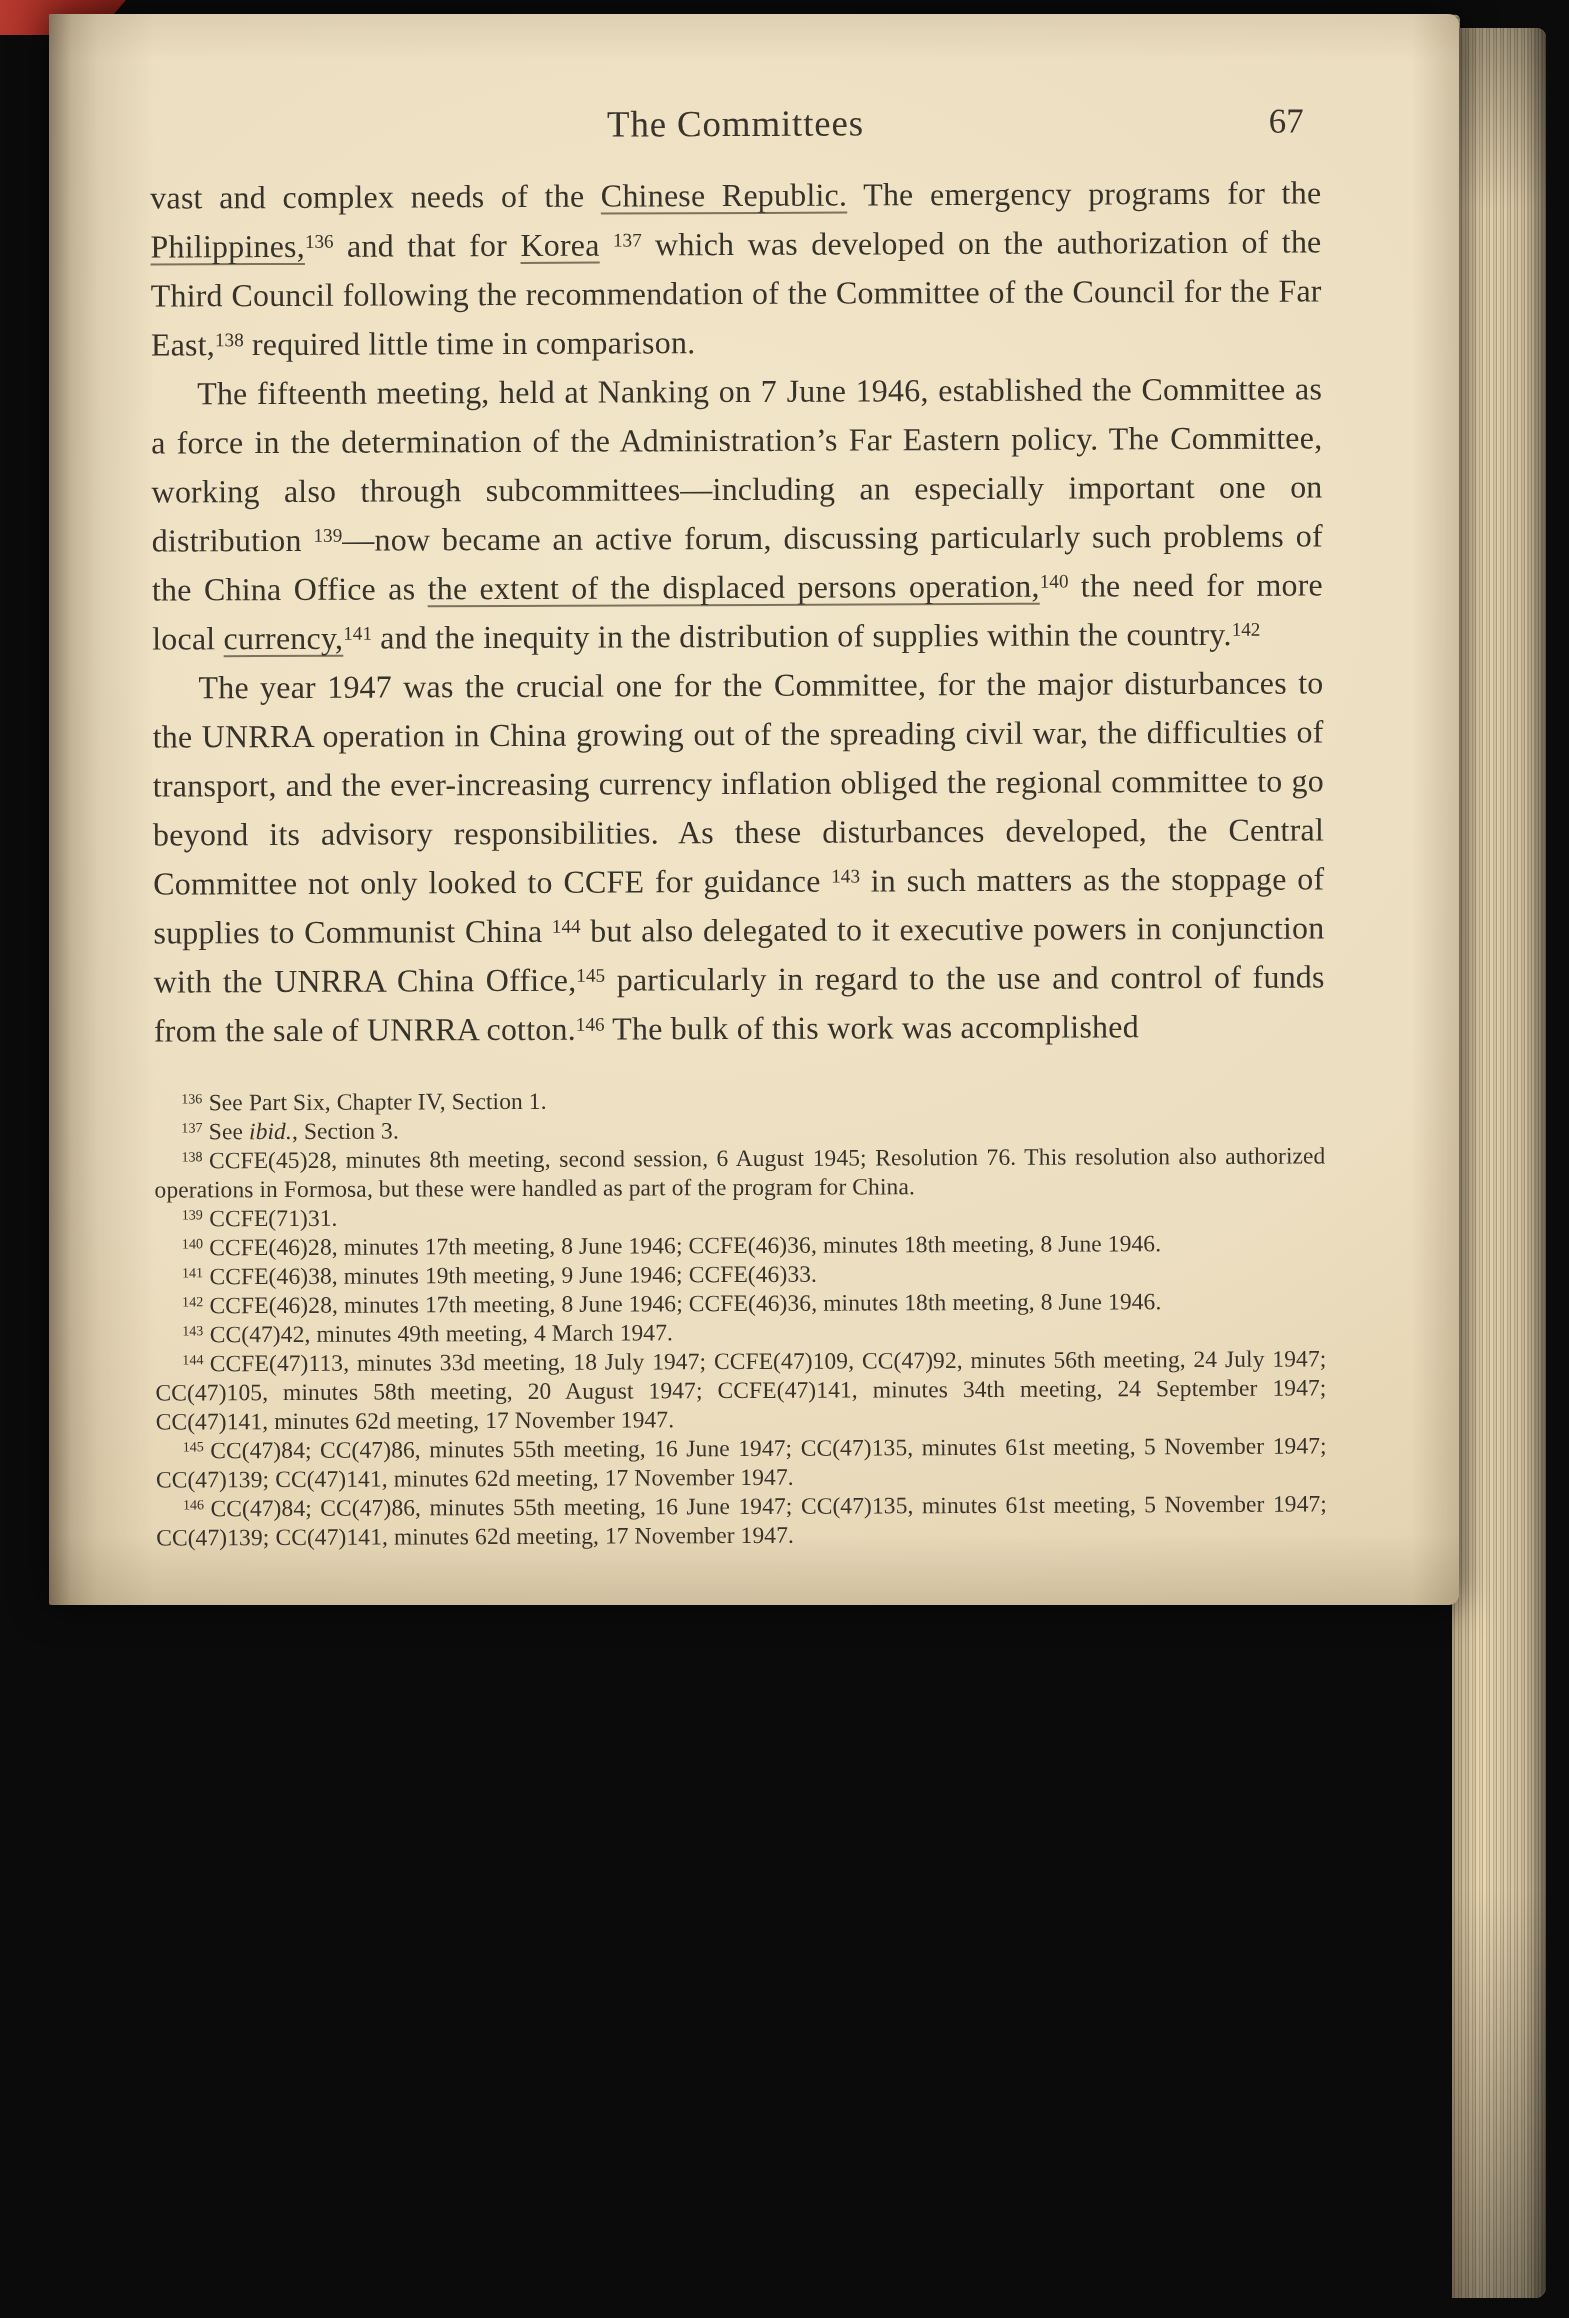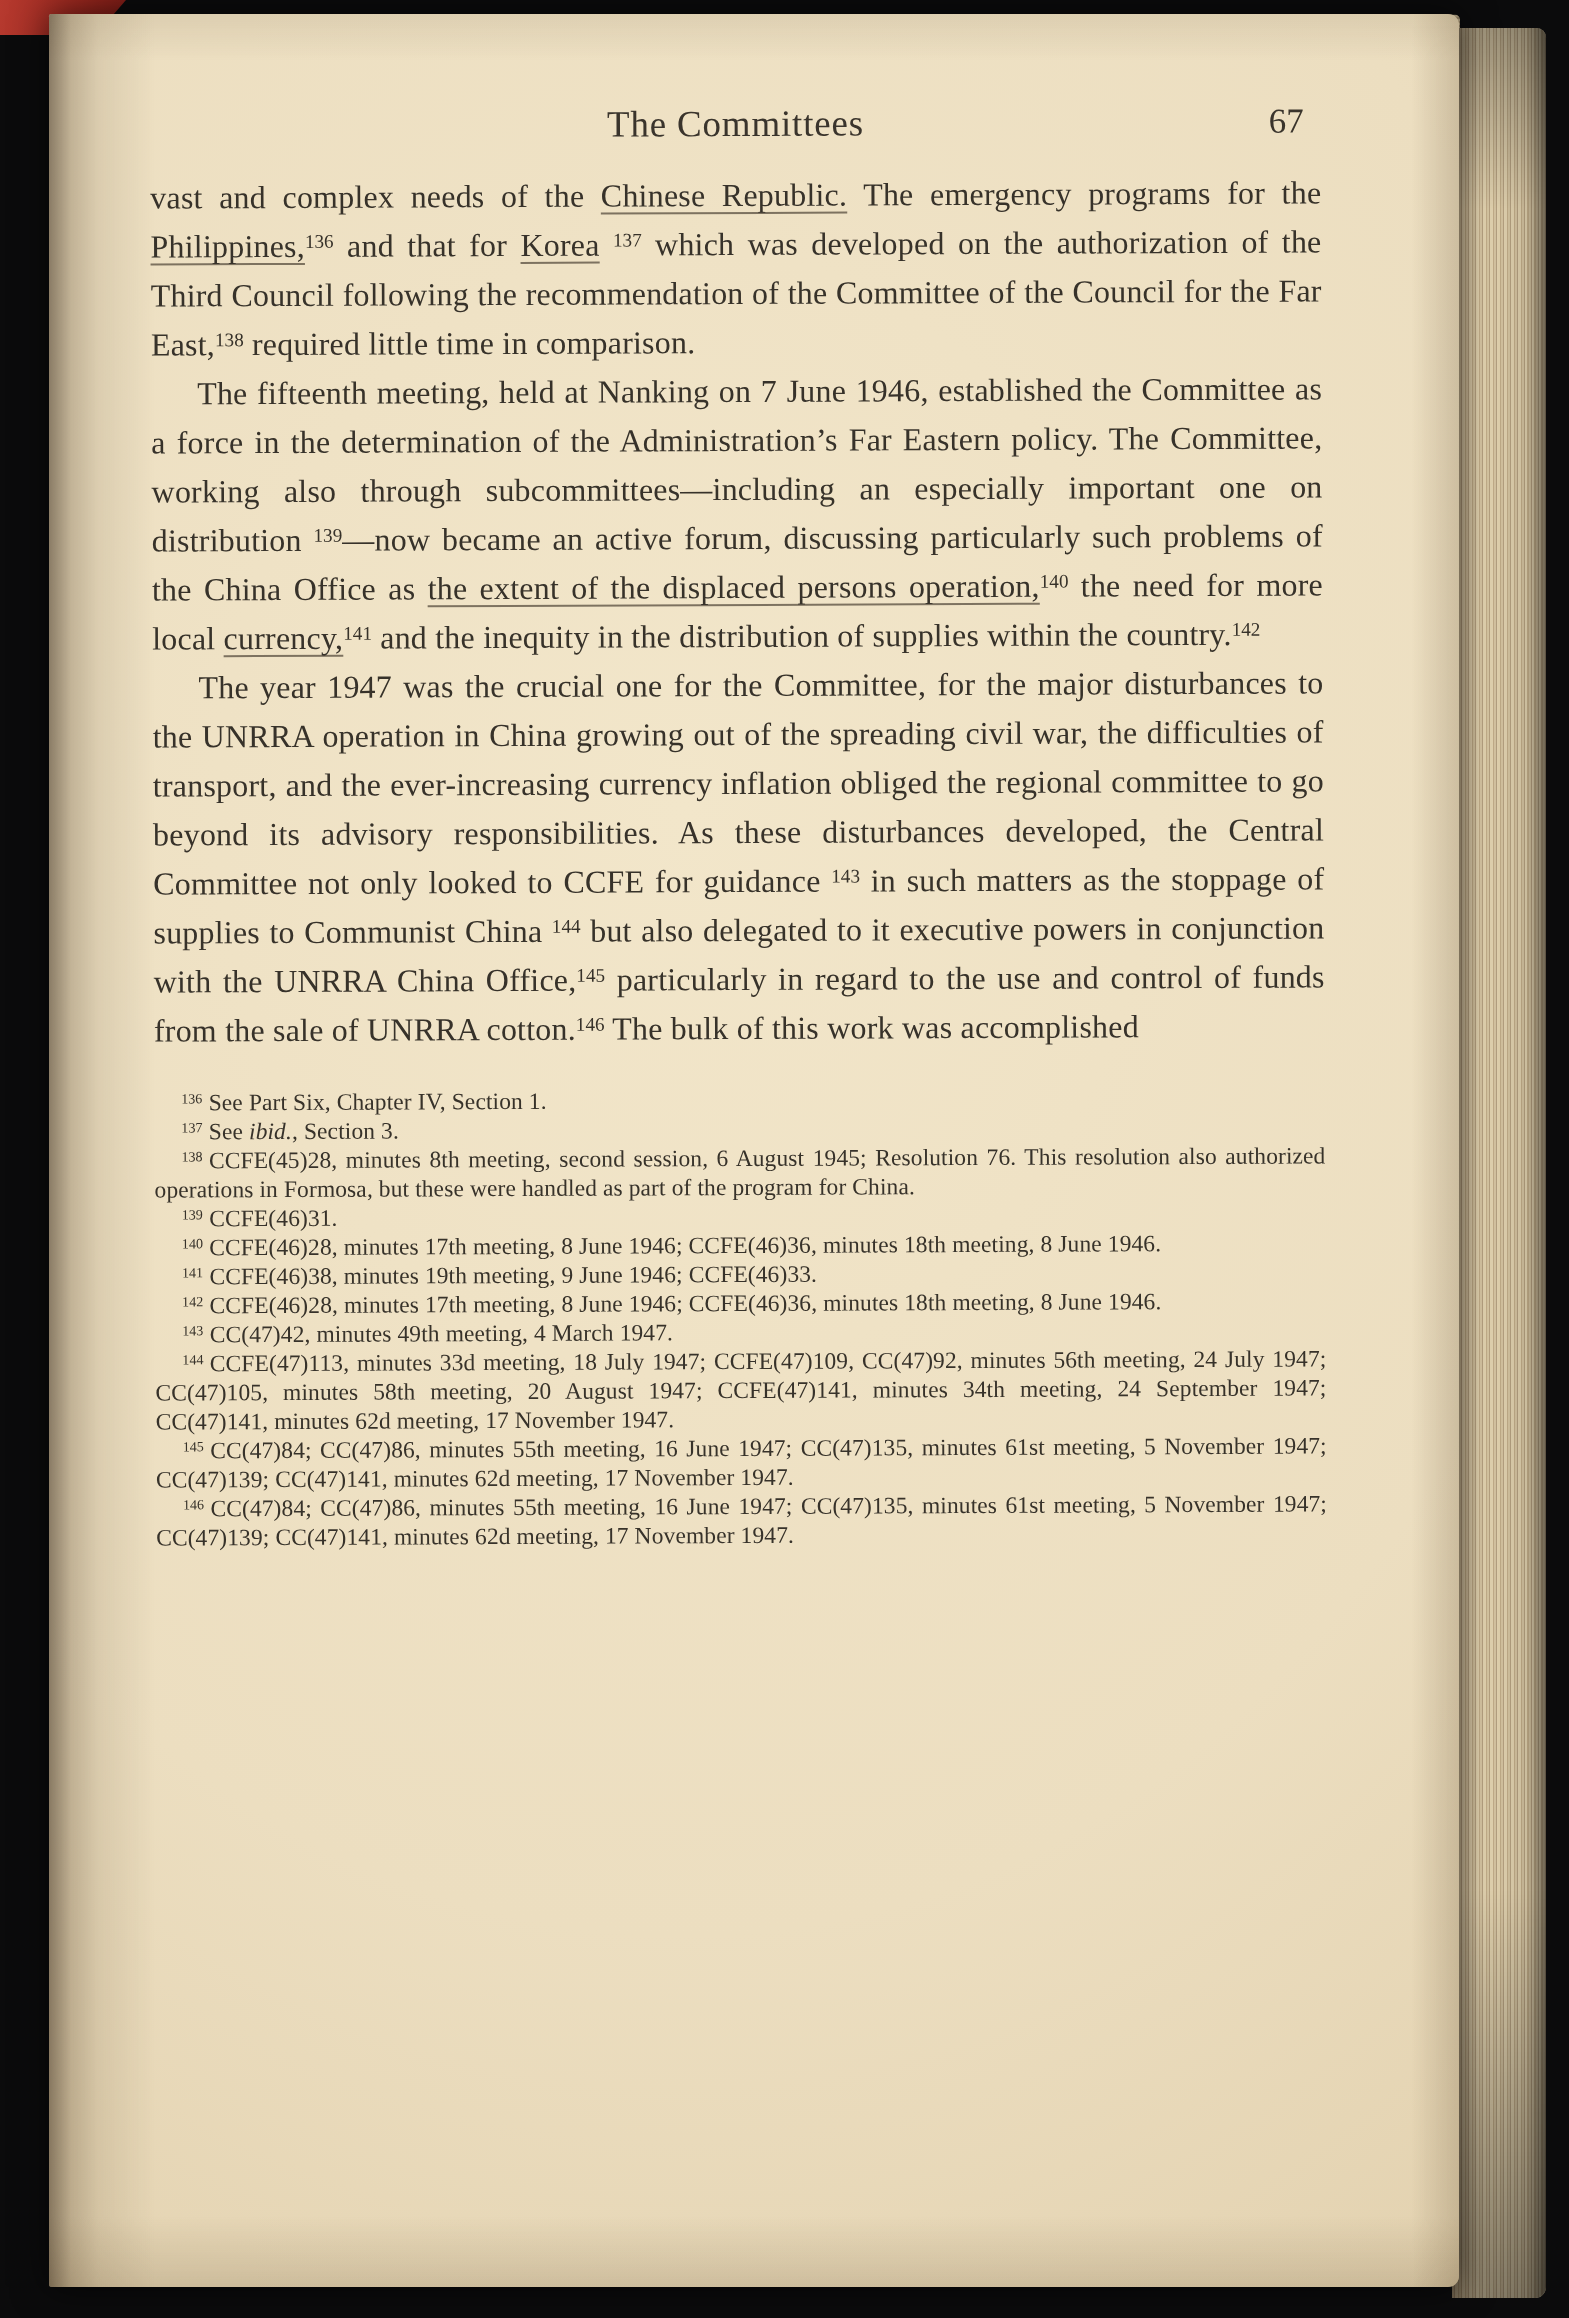--- a/index.html
+++ b/index.html
@@ -23,21 +23,21 @@
     background:repeating-linear-gradient(90deg,#dccaa6 0 1.6px,#bba685 1.6px 3.1px,#e8d8b4 3.1px 5.5px,#c7b28d 5.5px 7px);
     border-radius:0 9.4px 11px 0;
   }
   .fore-edge::after {
     content:""; position:absolute; inset:0; border-radius:inherit;
     background:
       linear-gradient(90deg, rgba(60,40,20,.3), rgba(0,0,0,0) 30%, rgba(0,0,0,.12) 80%, rgba(0,0,0,.5)),
       linear-gradient(180deg, rgba(0,0,0,.3), rgba(0,0,0,0) 8%, rgba(0,0,0,0) 82%, rgba(0,0,0,.4));
   }
   .page {
-    position:absolute; left:49px; top:14px; width:1410px; height:2273px;
+    position:absolute; left:49px; top:14px; width:1410px; height:1591px;
     background:radial-gradient(120% 90% at 45% 35%, #f2e6ca 0%, #ecdec0 55%, #e3d2b0 85%, #d9c6a2 100%);
     box-shadow:0 0 36px rgba(0,0,0,.65);
     border-radius:2.4px 11px 11px 2.4px;
   }
   .gutter-shade {
     position:absolute; inset:0; border-radius:inherit; pointer-events:none;
     background:
       linear-gradient(90deg, rgba(40,25,10,.5) 0px, rgba(70,50,25,.26) 22px, rgba(90,70,40,.12) 49px, rgba(0,0,0,0) 106px),
       linear-gradient(270deg, rgba(80,60,30,.2) 0px, rgba(0,0,0,0) 47px),
       linear-gradient(0deg, rgba(80,60,30,.16) 0px, rgba(0,0,0,0) 71px),
@@ -98,21 +98,21 @@
       <div class="paragraphs">
           <p class="para"><span class="">vast and complex needs of the </span><span class="u ">Chinese Republic.</span><span class=""> The emergency programs for the </span><span class="u ">Philippines,</span><sup class="sup ">136</sup><span class=""> and that for </span><span class="u ">Korea</span><span class=""> </span><sup class="sup ">137</sup><span class=""> which was developed on the authorization of the Third Council following the recommendation of the Committee of the Council for the Far East,</span><sup class="sup ">138</sup><span class=""> required little time in comparison.</span></p>
           <p class="para indent"><span class="">The fifteenth meeting, held at Nanking on 7 June 1946, established the Committee as a force in the determination of the Administration’s Far Eastern policy. The Committee, working also through subcommittees—including an especially important one on distribution </span><sup class="sup ">139</sup><span class="">—now became an active forum, discussing particularly such problems of the China Office as </span><span class="u ">the extent of the displaced persons operation,</span><sup class="sup ">140</sup><span class=""> the need for more local </span><span class="u ">currency,</span><sup class="sup ">141</sup><span class=""> and the inequity in the distribution of supplies within the country.</span><sup class="sup ">142</sup></p>
           <p class="para indent"><span class="">The year 1947 was the crucial one for the Committee, for the major disturbances to the UNRRA operation in China growing out of the spreading civil war, the difficulties of transport, and the ever-increasing currency inflation obliged the regional committee to go beyond its advisory responsibilities. As these disturbances developed, the Central Committee not only looked to CCFE for guidance </span><sup class="sup ">143</sup><span class=""> in such matters as the stoppage of supplies to Communist China </span><sup class="sup ">144</sup><span class=""> but also delegated to it executive powers in conjunction with the UNRRA China Office,</span><sup class="sup ">145</sup><span class=""> particularly in regard to the use and control of funds from the sale of UNRRA cotton.</span><sup class="sup ">146</sup><span class=""> The bulk of this work was accomplished</span></p>
         </div>
 
       <div class="footnotes">
           <p class="footnote"><sup class="sup fn-num">136</sup><span class="">See Part Six, Chapter IV, Section 1.</span></p>
           <p class="footnote"><sup class="sup fn-num">137</sup><span class="">See </span><span class="i ">ibid.</span><span class="">, Section 3.</span></p>
           <p class="footnote"><sup class="sup fn-num">138</sup><span class="">CCFE(45)28, minutes 8th meeting, second session, 6 August 1945; Resolution 76. This resolution also authorized operations in Formosa, but these were handled as part of the program for China.</span></p>
-          <p class="footnote"><sup class="sup fn-num">139</sup><span class="">CCFE(46)31.</span></p>
+          <p class="footnote"><sup class="sup fn-num">139</sup><span class="">CCFE(71)31.</span></p>
           <p class="footnote"><sup class="sup fn-num">140</sup><span class="">CCFE(46)28, minutes 17th meeting, 8 June 1946; CCFE(46)36, minutes 18th meeting, 8 June 1946.</span></p>
           <p class="footnote"><sup class="sup fn-num">141</sup><span class="">CCFE(46)38, minutes 19th meeting, 9 June 1946; CCFE(46)33.</span></p>
           <p class="footnote"><sup class="sup fn-num">142</sup><span class="">CCFE(46)28, minutes 17th meeting, 8 June 1946; CCFE(46)36, minutes 18th meeting, 8 June 1946.</span></p>
           <p class="footnote"><sup class="sup fn-num">143</sup><span class="">CC(47)42, minutes 49th meeting, 4 March 1947.</span></p>
           <p class="footnote"><sup class="sup fn-num">144</sup><span class="">CCFE(47)113, minutes 33d meeting, 18 July 1947; CCFE(47)109, CC(47)92, minutes 56th meeting, 24 July 1947; CC(47)105, minutes 58th meeting, 20 August 1947; CCFE(47)141, minutes 34th meeting, 24 September 1947; CC(47)141, minutes 62d meeting, 17 November 1947.</span></p>
           <p class="footnote"><sup class="sup fn-num">145</sup><span class="">CC(47)84; CC(47)86, minutes 55th meeting, 16 June 1947; CC(47)135, minutes 61st meeting, 5 November 1947; CC(47)139; CC(47)141, minutes 62d meeting, 17 November 1947.</span></p>
           <p class="footnote"><sup class="sup fn-num">146</sup><span class="">CC(47)84; CC(47)86, minutes 55th meeting, 16 June 1947; CC(47)135, minutes 61st meeting, 5 November 1947; CC(47)139; CC(47)141, minutes 62d meeting, 17 November 1947.</span></p>
         </div>
     </div>
   </div>

